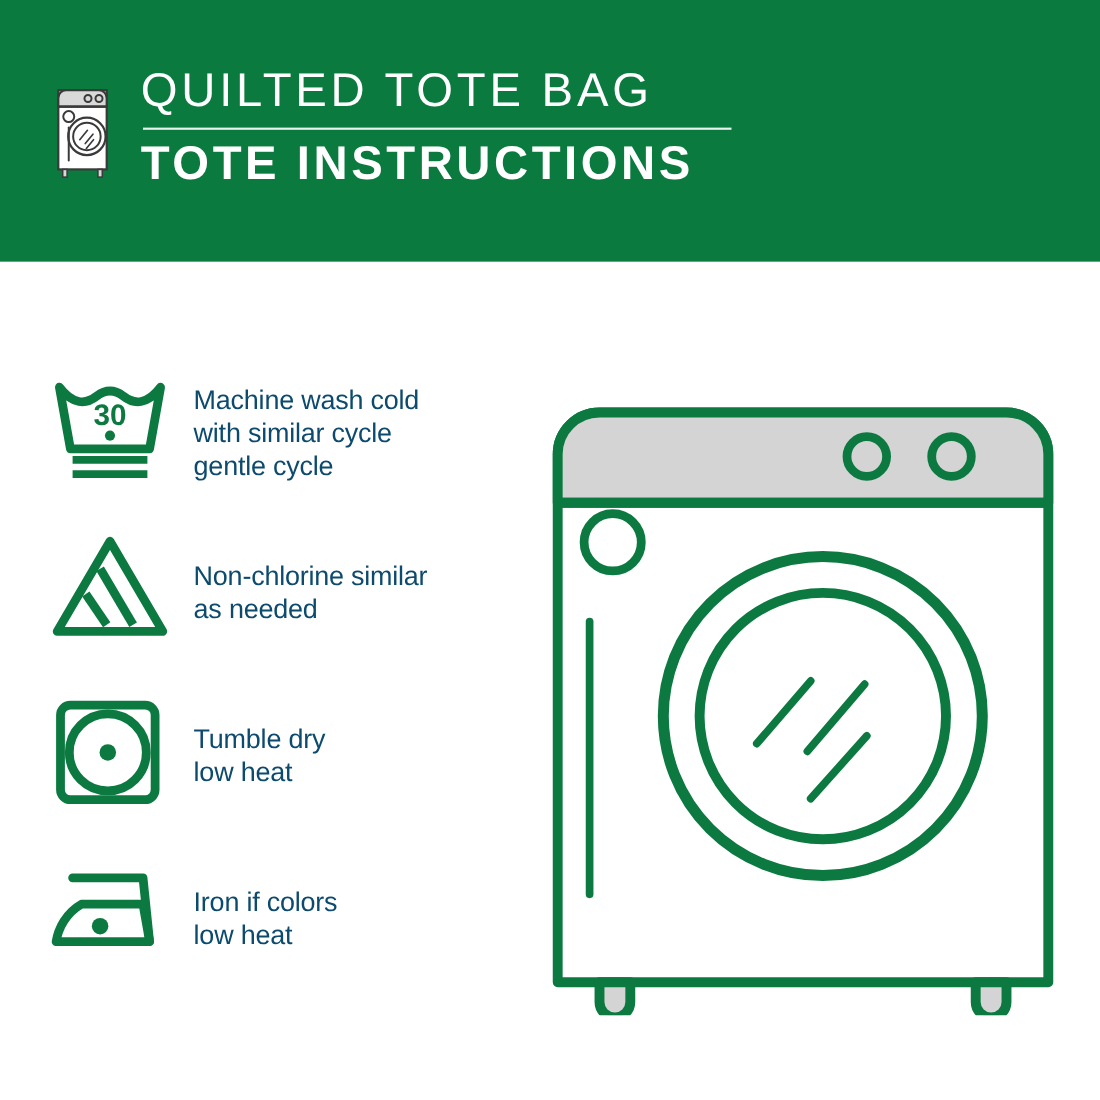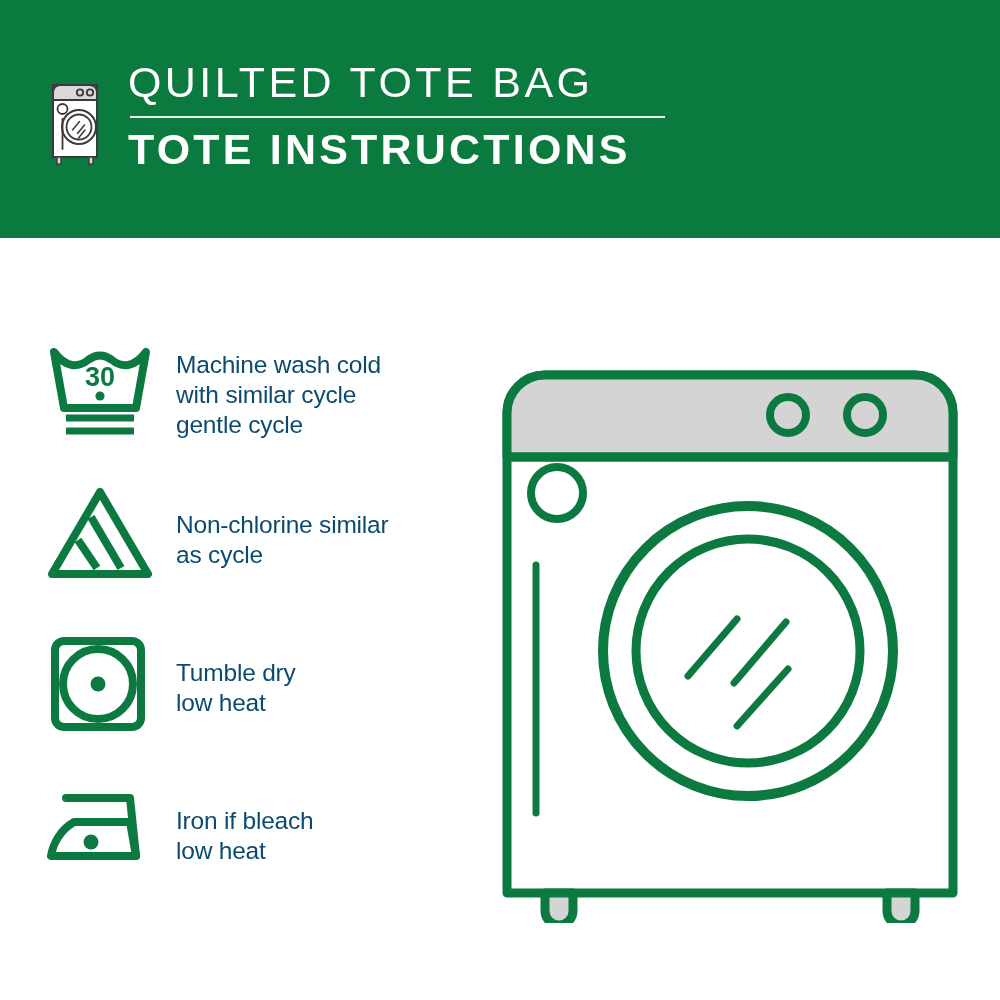--- a/index.html
+++ b/index.html
@@ -15,21 +15,21 @@
   #header {
     position:absolute;
     left:0; top:0;
     width:1000px; height:238px;
     background:#0b7a3e;
     display:flex;
     align-items:center;
   }
   #header-inner {
     display:flex;
-    align-items:flex-end;
+    align-items:center;
     margin-left:44px;
     margin-top:-6px;
   }
   #header-logo { flex:0 0 auto; margin-right:22px; margin-top:2px; }
   #header-title-block { display:flex; flex-direction:column; }
   .title-line1 {
     color:#ffffff;
     font-size:43px;
     font-weight:300;
     letter-spacing:3.4px;
@@ -169,21 +169,21 @@
     <div class="care-row row-bleach">
       <div class="care-symbol">
         <svg width="118" height="104" viewBox="0 0 118 104">
           <path d="M56 10 L104 92 L8 92 Z" fill="none" stroke="#0c7a40" stroke-width="8" stroke-linejoin="round"></path>
           <line x1="47" y1="35" x2="77" y2="86" stroke="#0c7a40" stroke-width="8" stroke-linecap="butt"></line>
           <line x1="34" y1="58" x2="53" y2="86" stroke="#0c7a40" stroke-width="8" stroke-linecap="butt"></line>
         </svg>
       </div>
       <div class="care-text">
         <div class="line">Non-chlorine similar</div>
-        <div class="line">as cycle</div>
+        <div class="line">as needed</div>
       </div>
     </div>
 
     <div class="care-row row-dry">
       <div class="care-symbol">
         <svg width="118" height="104" viewBox="0 0 118 104">
           <rect x="11" y="11" width="86" height="86" rx="9" ry="9" fill="none" stroke="#0c7a40" stroke-width="8"></rect>
           <circle cx="54" cy="54" r="35" fill="none" stroke="#0c7a40" stroke-width="8"></circle>
           <circle cx="54" cy="54" r="7.5" fill="#0c7a40"></circle>
         </svg>
@@ -198,21 +198,21 @@
       <div class="care-symbol">
         <svg width="118" height="104" viewBox="0 0 118 104">
 
           <path d="M22 20 L86 20 L92 78" fill="none" stroke="#0c7a40" stroke-width="8" stroke-linecap="round" stroke-linejoin="round"></path>
 
           <path d="M86 44 L30 44 C16 52 9 66 7 78 L92 78 Z" fill="none" stroke="#0c7a40" stroke-width="8" stroke-linejoin="round" stroke-linecap="round"></path>
           <circle cx="47" cy="64" r="7.5" fill="#0c7a40"></circle>
         </svg>
       </div>
       <div class="care-text">
-        <div class="line">Iron if bleach</div>
+        <div class="line">Iron if colors</div>
         <div class="line">low heat</div>
       </div>
     </div>
 
   </div>
 
   <div id="washer-illustration">
     <svg width="490" height="590" viewBox="0 0 490 590">
 
       <path d="M22 80 A38 38 0 0 1 60 42 L430 42 A38 38 0 0 1 468 80 L468 560 L22 560 Z" fill="#ffffff" stroke="#0c7a40" stroke-width="9" stroke-linejoin="round"></path>

